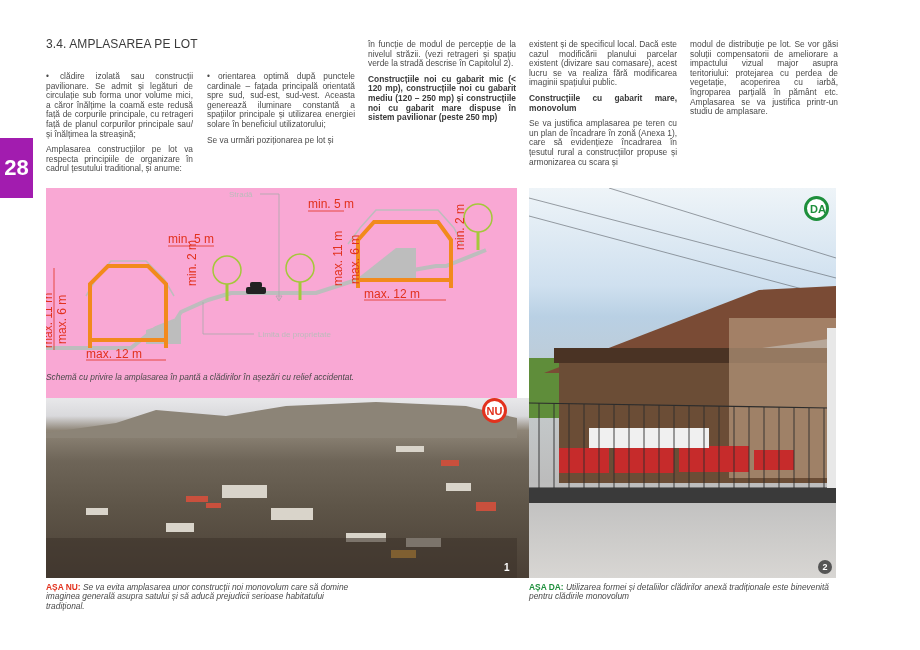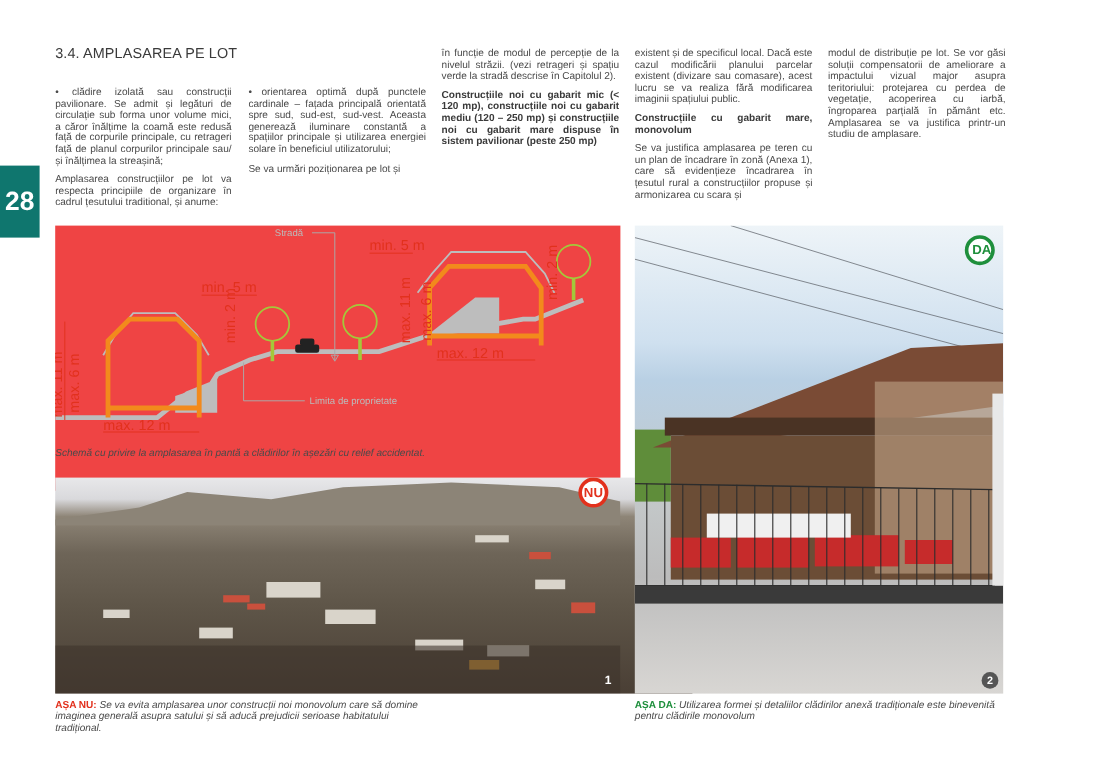--- a/index.html
+++ b/index.html
@@ -1,27 +1,27 @@
 <!DOCTYPE html>
 <html><head>
 <meta charset="utf-8">
 <style>
   html,body{margin:0;padding:0;}
   body{width:920px;height:650px;background:#ffffff;position:relative;overflow:hidden;font-family:"Liberation Sans",sans-serif;color:#3a3a3a;}
-  .page-tab{position:absolute;left:0;top:138px;width:33px;height:60px;background:#0f766e;color:#fff;font-weight:bold;font-size:22px;display:flex;align-items:center;justify-content:center;}
+  .page-tab{position:absolute;left:0;top:138px;width:33px;height:60px;background:#a21caf;color:#fff;font-weight:bold;font-size:22px;display:flex;align-items:center;justify-content:center;}
   .title{position:absolute;left:46px;top:37px;font-size:12px;font-weight:normal;color:#3a3a3a;letter-spacing:0.1px;}
   .col{position:absolute;font-size:8.4px;line-height:9.6px;color:#4a4a4a;text-align:justify;}
   .col p{margin:0 0 6px 0;}
   .col p.b{font-weight:bold;color:#3a3a3a;}
   .c1{left:46px;top:72px;width:147px;}
   .c2{left:207px;top:72px;width:148px;}
   .c3{left:368px;top:40px;width:148px;}
   .c4{left:529px;top:40px;width:148px;}
   .c5{left:690px;top:40px;width:148px;}
-  .diagram{position:absolute;left:46px;top:188px;width:471px;height:221px;background:#ef4444;}
+  .diagram{position:absolute;left:46px;top:188px;width:471px;height:221px;background:#f9a8d4;}
   .diagram svg{position:absolute;left:0;top:0;}
   .caption{position:absolute;font-size:8.4px;line-height:9.4px;font-style:italic;color:#4a4a4a;}
   .cap-schema{left:46px;top:373px;width:310px;}
   .cap-nu{left:46px;top:583px;width:310px;}
   .cap-da{left:529px;top:583px;width:310px;}
   .cap-nu .lbl{color:#e2311d;font-weight:bold;font-style:normal;}
   .cap-da .lbl{color:#1e8f3c;font-weight:bold;font-style:normal;}
   .photo{position:absolute;overflow:hidden;}
   .photo-nu{left:46px;top:398px;width:531px;height:180px;background:linear-gradient(180deg,#e8e8ea 0%,#d9d9dc 10%,#8e8577 18%,#6e6558 35%,#5e5548 60%,#4a3f35 100%);}
   .photo-da{left:529px;top:188px;width:307px;height:390px;background:linear-gradient(180deg,#eef4f8 0%,#cfe0ef 25%,#b9d0e4 33%,#c3c7c8 60%,#bcbcbc 75%,#d8d6d3 100%);}

